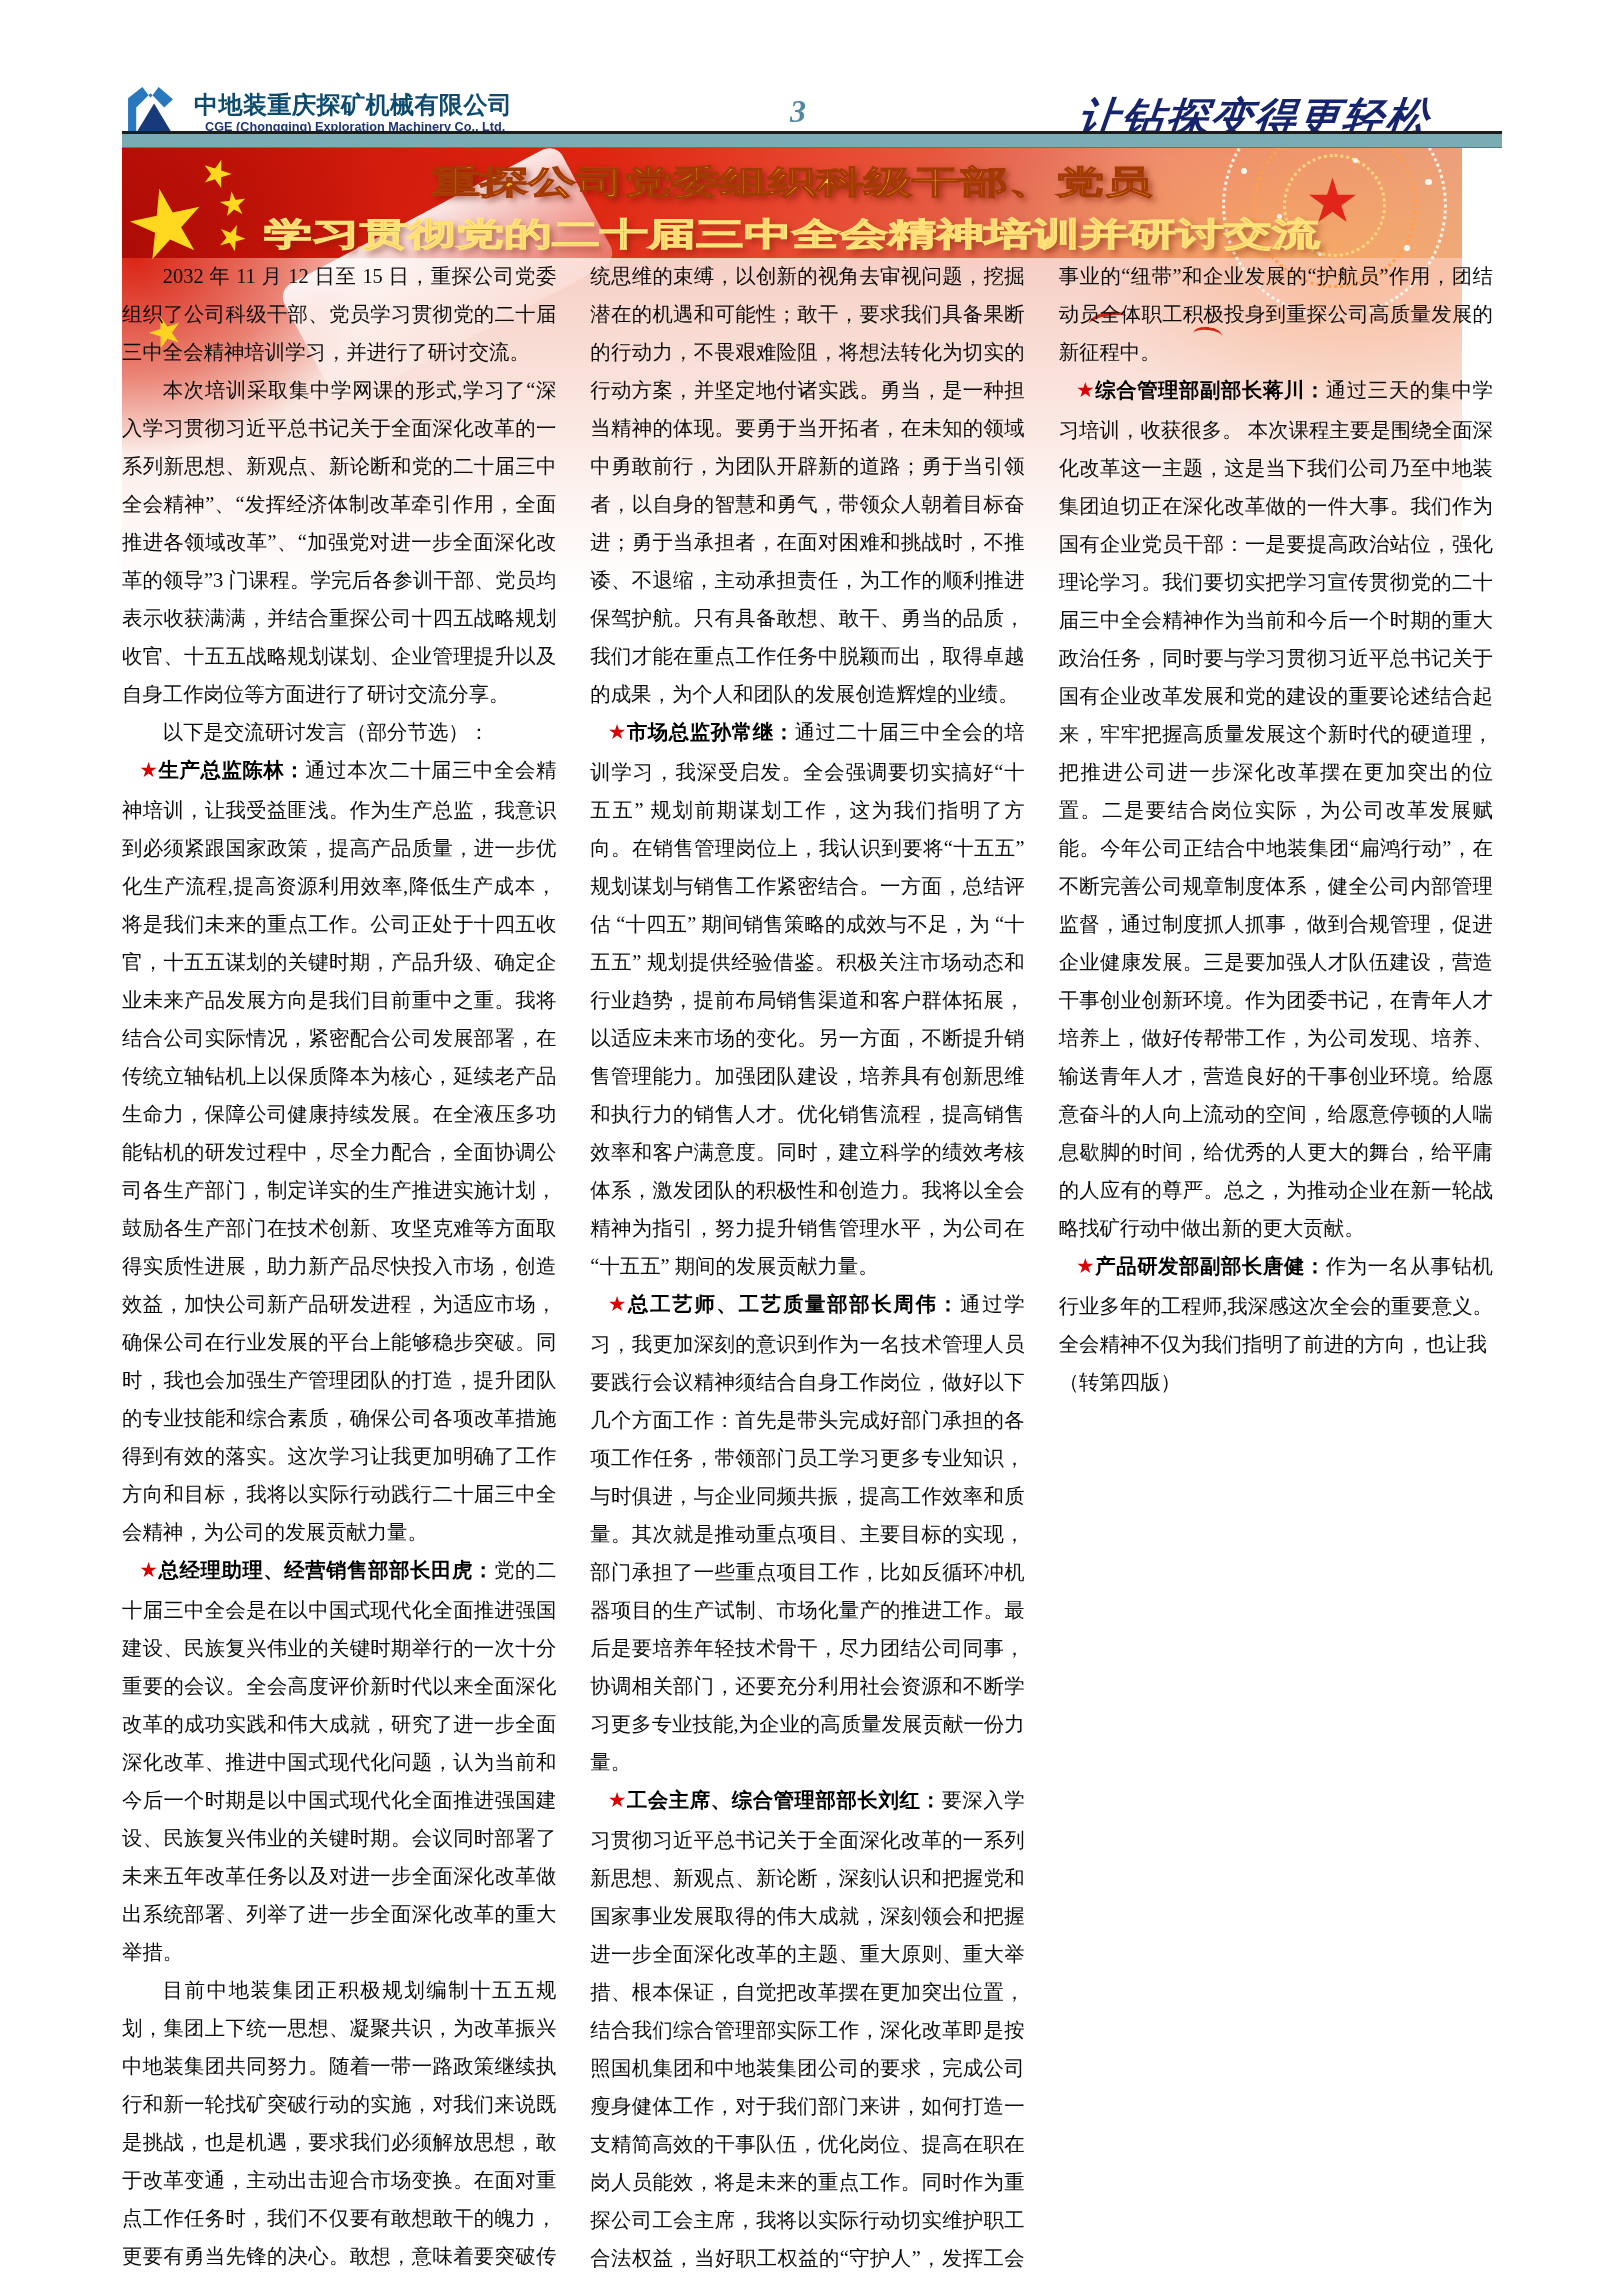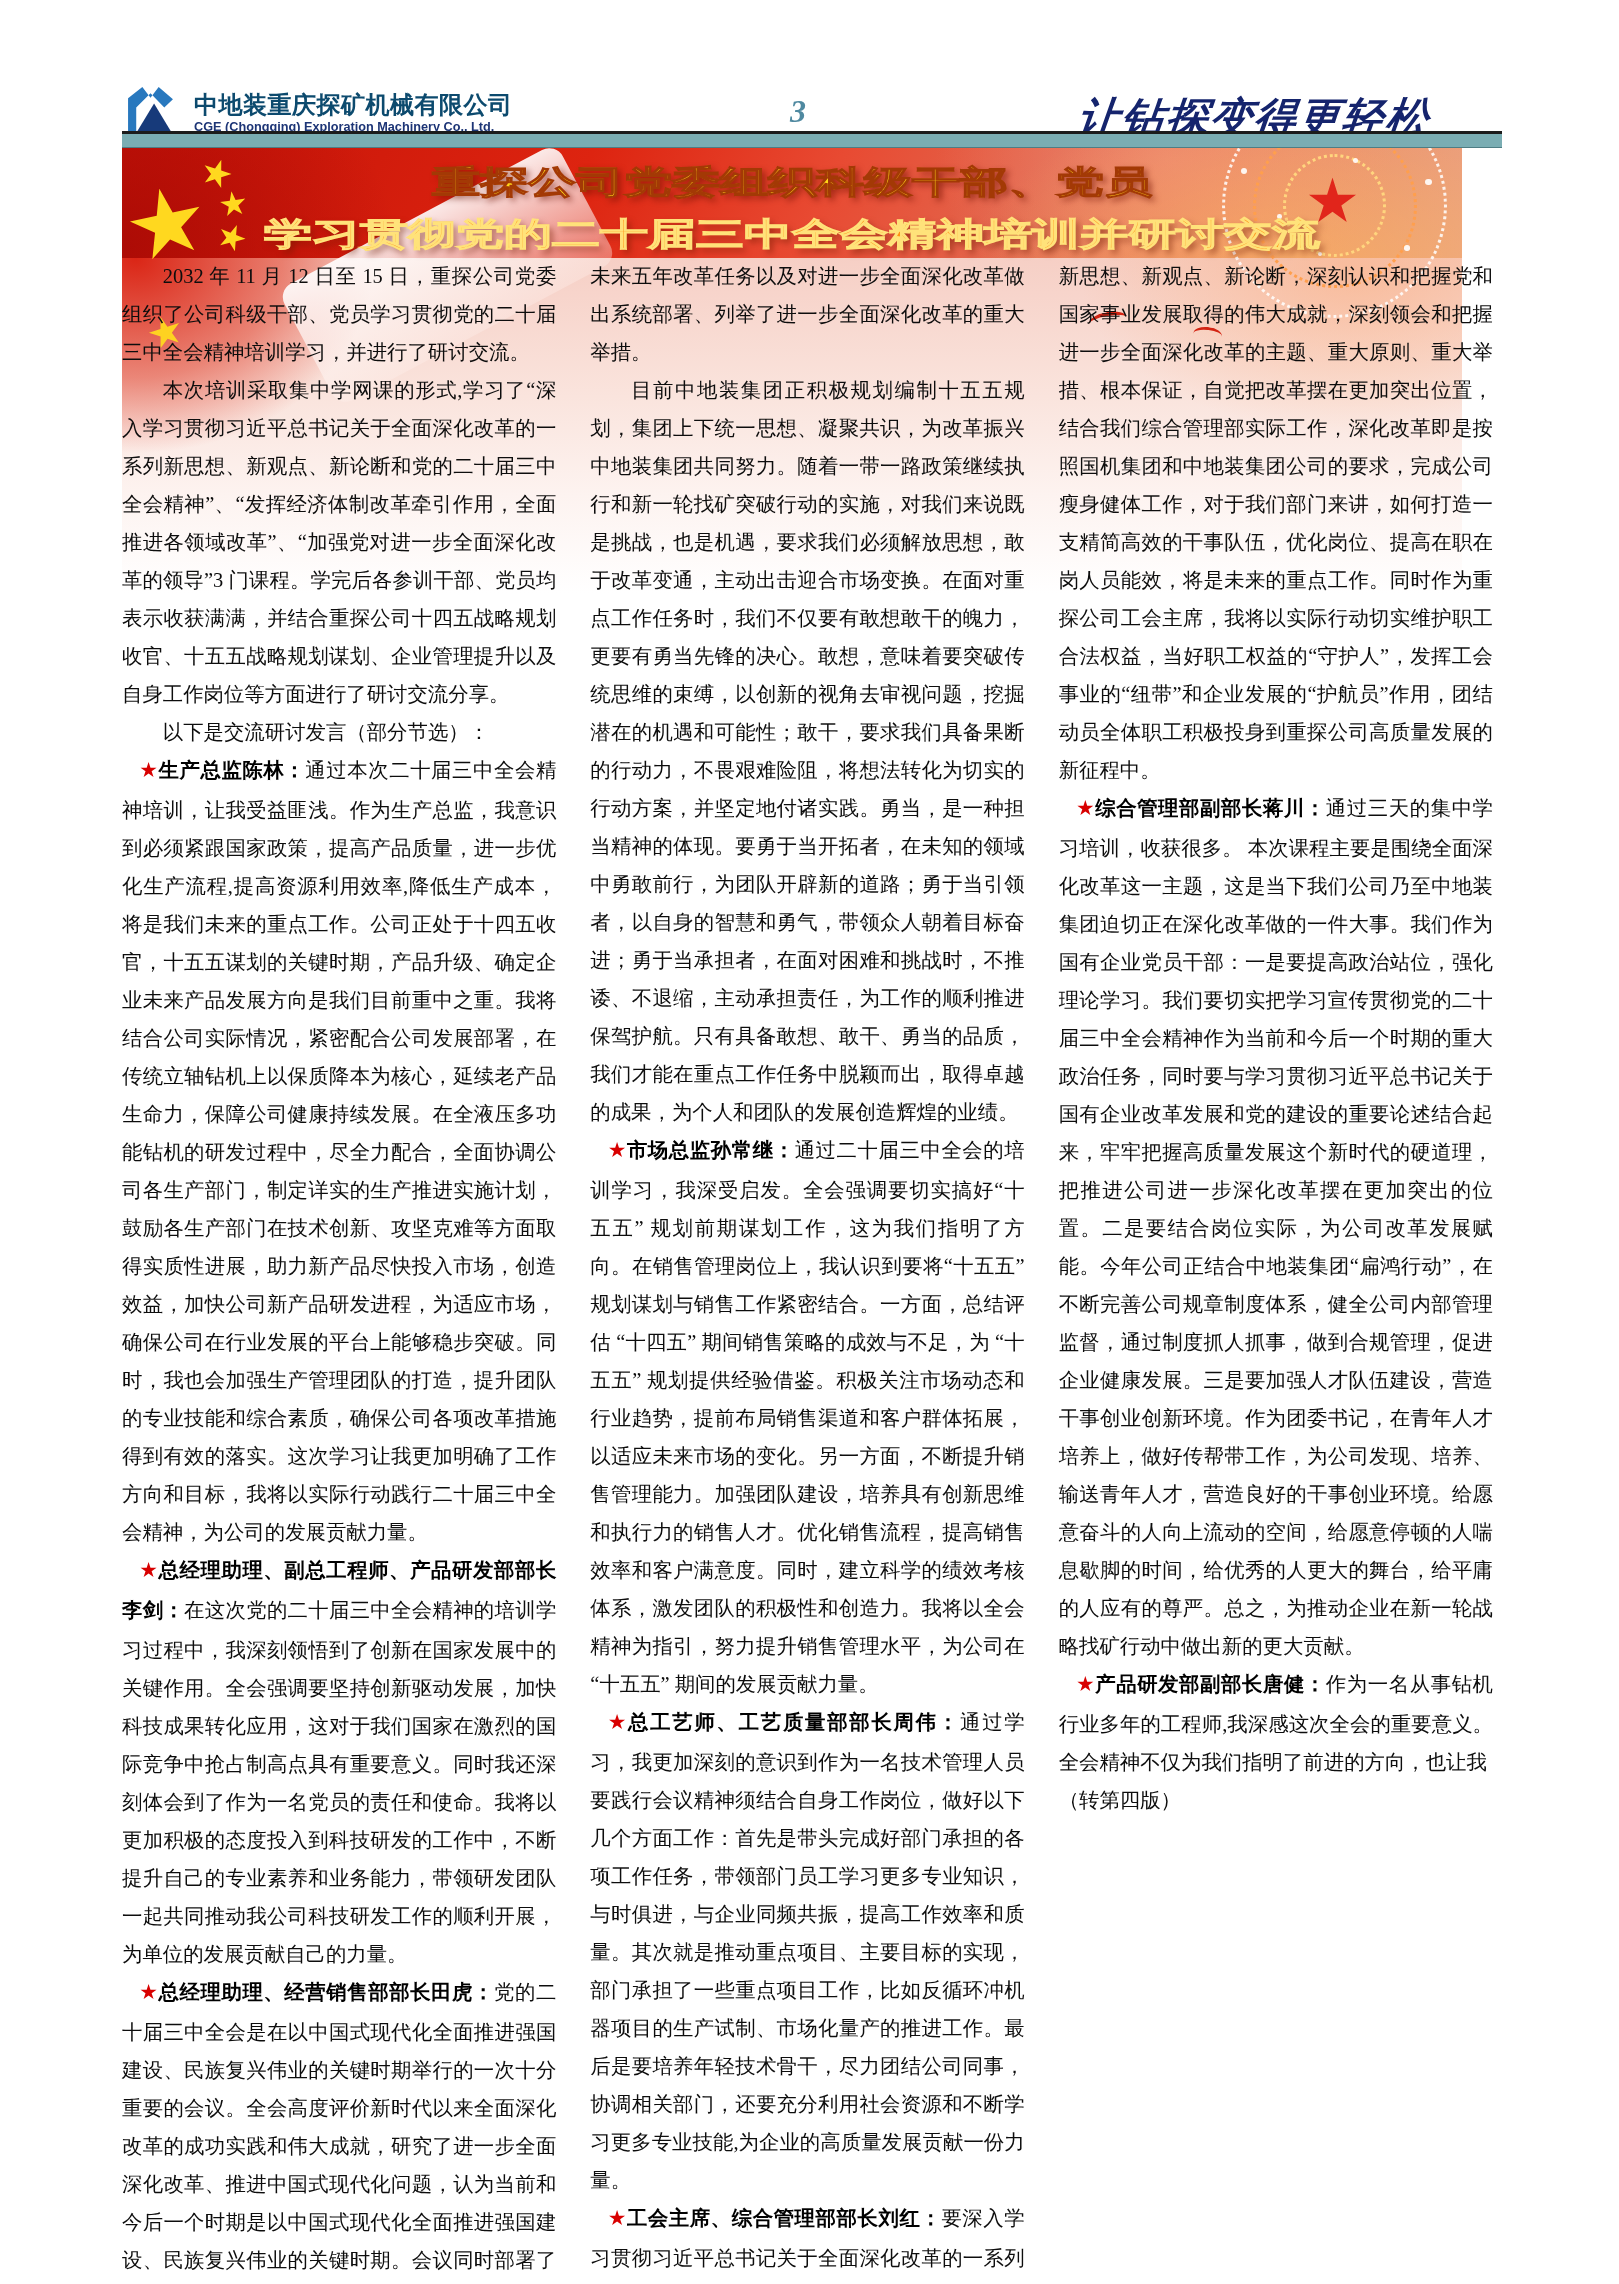--- a/index.html
+++ b/index.html
@@ -13,21 +13,21 @@
   }
 
   
   .logo-icon{position:absolute;left:124px;top:84px;width:53px;height:51px;}
   .company-zh{
     position:absolute;left:194px;top:89px;
     font-family:"Liberation Sans","DejaVu Sans",sans-serif;
     font-weight:bold;font-size:24px;letter-spacing:0.5px;color:#0c4a6e;
   }
   .company-en{
-    position:absolute;left:194px;top:120px;
+    position:absolute;left:205px;top:120px;
     font-family:"Liberation Sans","DejaVu Sans",sans-serif;
     font-weight:bold;font-size:12.7px;color:#1d3576;
   }
   .page-number{
     position:absolute;left:790px;top:93px;
     font-style:italic;font-weight:bold;font-size:32px;color:#4f89a0;
   }
   .slogan{
     position:absolute;right:189px;top:90px;
     font-style:italic;font-weight:bold;font-size:42px;letter-spacing:2px;color:#15246d;
@@ -159,21 +159,20 @@
       <div class="banner-line banner-line1">重探公司党委组织科级干部、党员</div>
       <div class="banner-line banner-line2">学习贯彻党的二十届三中全会精神培训并研讨交流</div>
     </div>
   </div>
 
   <div class="article">
       <p class="intro">2032 年 11 月 12 日至 15 日，重探公司党委组织了公司科级干部、党员学习贯彻党的二十届三中全会精神培训学习，并进行了研讨交流。</p>
       <p class="intro">本次培训采取集中学网课的形式,学习了“深入学习贯彻习近平总书记关于全面深化改革的一系列新思想、新观点、新论断和党的二十届三中全会精神”、“发挥经济体制改革牵引作用，全面推进各领域改革”、“加强党对进一步全面深化改革的领导”3 门课程。学完后各参训干部、党员均表示收获满满，并结合重探公司十四五战略规划收官、十五五战略规划谋划、企业管理提升以及自身工作岗位等方面进行了研讨交流分享。</p>
       <p class="intro">以下是交流研讨发言（部分节选）：</p>
       <p class="speech"><span class="star">★</span><span class="speaker">生产总监陈林：</span>通过本次二十届三中全会精神培训，让我受益匪浅。作为生产总监，我意识到必须紧跟国家政策，提高产品质量，进一步优化生产流程,提高资源利用效率,降低生产成本，将是我们未来的重点工作。公司正处于十四五收官，十五五谋划的关键时期，产品升级、确定企业未来产品发展方向是我们目前重中之重。我将结合公司实际情况，紧密配合公司发展部署，在传统立轴钻机上以保质降本为核心，延续老产品生命力，保障公司健康持续发展。在全液压多功能钻机的研发过程中，尽全力配合，全面协调公司各生产部门，制定详实的生产推进实施计划，鼓励各生产部门在技术创新、攻坚克难等方面取得实质性进展，助力新产品尽快投入市场，创造效益，加快公司新产品研发进程，为适应市场，确保公司在行业发展的平台上能够稳步突破。同时，我也会加强生产管理团队的打造，提升团队的专业技能和综合素质，确保公司各项改革措施得到有效的落实。这次学习让我更加明确了工作方向和目标，我将以实际行动践行二十届三中全会精神，为公司的发展贡献力量。</p>
-      <p class="speech"><span class="star">★</span><span class="speaker">总经理助理、副总工程师、产品研发部部长李剑：</span>在这次党的二十届三中全会精神的培训学习过程中，我深刻领悟到了创新在国家发展中的关键作用。全会强调要坚持创新驱动发展，加快科技成果转化应用，这对于我们国家在激烈的国际竞争中抢占制高点具有重要意义。同时我还深刻体会到了作为一名党员的责任和使命。我将以更加积极的态度投入到科技研发的工作中，不断提升自己的专业素养和业务能力，带领研发团队一起共同推动我公司科技研发工作的顺利开展，为单位的发展贡献自己的力量。</p>
       <p class="speech"><span class="star">★</span><span class="speaker">总经理助理、经营销售部部长田虎：</span>党的二十届三中全会是在以中国式现代化全面推进强国建设、民族复兴伟业的关键时期举行的一次十分重要的会议。全会高度评价新时代以来全面深化改革的成功实践和伟大成就，研究了进一步全面深化改革、推进中国式现代化问题，认为当前和今后一个时期是以中国式现代化全面推进强国建设、民族复兴伟业的关键时期。会议同时部署了未来五年改革任务以及对进一步全面深化改革做出系统部署、列举了进一步全面深化改革的重大举措。</p>
       <p class="speech-cont">目前中地装集团正积极规划编制十五五规划，集团上下统一思想、凝聚共识，为改革振兴中地装集团共同努力。随着一带一路政策继续执行和新一轮找矿突破行动的实施，对我们来说既是挑战，也是机遇，要求我们必须解放思想，敢于改革变通，主动出击迎合市场变换。在面对重点工作任务时，我们不仅要有敢想敢干的魄力，更要有勇当先锋的决心。敢想，意味着要突破传统思维的束缚，以创新的视角去审视问题，挖掘潜在的机遇和可能性；敢干，要求我们具备果断的行动力，不畏艰难险阻，将想法转化为切实的行动方案，并坚定地付诸实践。勇当，是一种担当精神的体现。要勇于当开拓者，在未知的领域中勇敢前行，为团队开辟新的道路；勇于当引领者，以自身的智慧和勇气，带领众人朝着目标奋进；勇于当承担者，在面对困难和挑战时，不推诿、不退缩，主动承担责任，为工作的顺利推进保驾护航。只有具备敢想、敢干、勇当的品质，我们才能在重点工作任务中脱颖而出，取得卓越的成果，为个人和团队的发展创造辉煌的业绩。</p>
       <p class="speech"><span class="star">★</span><span class="speaker">市场总监孙常继：</span>通过二十届三中全会的培训学习，我深受启发。全会强调要切实搞好“十五五” 规划前期谋划工作，这为我们指明了方向。在销售管理岗位上，我认识到要将“十五五” 规划谋划与销售工作紧密结合。一方面，总结评估 “十四五” 期间销售策略的成效与不足，为 “十五五” 规划提供经验借鉴。积极关注市场动态和行业趋势，提前布局销售渠道和客户群体拓展，以适应未来市场的变化。另一方面，不断提升销售管理能力。加强团队建设，培养具有创新思维和执行力的销售人才。优化销售流程，提高销售效率和客户满意度。同时，建立科学的绩效考核体系，激发团队的积极性和创造力。我将以全会精神为指引，努力提升销售管理水平，为公司在 “十五五” 期间的发展贡献力量。</p>
       <p class="speech"><span class="star">★</span><span class="speaker">总工艺师、工艺质量部部长周伟：</span>通过学习，我更加深刻的意识到作为一名技术管理人员要践行会议精神须结合自身工作岗位，做好以下几个方面工作：首先是带头完成好部门承担的各项工作任务，带领部门员工学习更多专业知识，与时俱进，与企业同频共振，提高工作效率和质量。其次就是推动重点项目、主要目标的实现，部门承担了一些重点项目工作，比如反循环冲机器项目的生产试制、市场化量产的推进工作。最后是要培养年轻技术骨干，尽力团结公司同事，协调相关部门，还要充分利用社会资源和不断学习更多专业技能,为企业的高质量发展贡献一份力量。</p>
       <p class="speech"><span class="star">★</span><span class="speaker">工会主席、综合管理部部长刘红：</span>要深入学习贯彻习近平总书记关于全面深化改革的一系列新思想、新观点、新论断，深刻认识和把握党和国家事业发展取得的伟大成就，深刻领会和把握进一步全面深化改革的主题、重大原则、重大举措、根本保证，自觉把改革摆在更加突出位置，结合我们综合管理部实际工作，深化改革即是按照国机集团和中地装集团公司的要求，完成公司瘦身健体工作，对于我们部门来讲，如何打造一支精简高效的干事队伍，优化岗位、提高在职在岗人员能效，将是未来的重点工作。同时作为重探公司工会主席，我将以实际行动切实维护职工合法权益，当好职工权益的“守护人”，发挥工会事业的“纽带”和企业发展的“护航员”作用，团结动员全体职工积极投身到重探公司高质量发展的新征程中。</p>
       <p class="speech"><span class="star">★</span><span class="speaker">综合管理部副部长蒋川：</span>通过三天的集中学习培训，收获很多。 本次课程主要是围绕全面深化改革这一主题，这是当下我们公司乃至中地装集团迫切正在深化改革做的一件大事。我们作为国有企业党员干部：一是要提高政治站位，强化理论学习。我们要切实把学习宣传贯彻党的二十届三中全会精神作为当前和今后一个时期的重大政治任务，同时要与学习贯彻习近平总书记关于国有企业改革发展和党的建设的重要论述结合起来，牢牢把握高质量发展这个新时代的硬道理，把推进公司进一步深化改革摆在更加突出的位置。二是要结合岗位实际，为公司改革发展赋能。今年公司正结合中地装集团“扁鸿行动”，在不断完善公司规章制度体系，健全公司内部管理监督，通过制度抓人抓事，做到合规管理，促进企业健康发展。三是要加强人才队伍建设，营造干事创业创新环境。作为团委书记，在青年人才培养上，做好传帮带工作，为公司发现、培养、输送青年人才，营造良好的干事创业环境。给愿意奋斗的人向上流动的空间，给愿意停顿的人喘息歇脚的时间，给优秀的人更大的舞台，给平庸的人应有的尊严。总之，为推动企业在新一轮战略找矿行动中做出新的更大贡献。</p>
       <p class="speech"><span class="star">★</span><span class="speaker">产品研发部副部长唐健：</span>作为一名从事钻机行业多年的工程师,我深感这次全会的重要意义。全会精神不仅为我们指明了前进的方向，也让我</p>
       <p class="turn-note">（转第四版）</p>
     </div>
 

